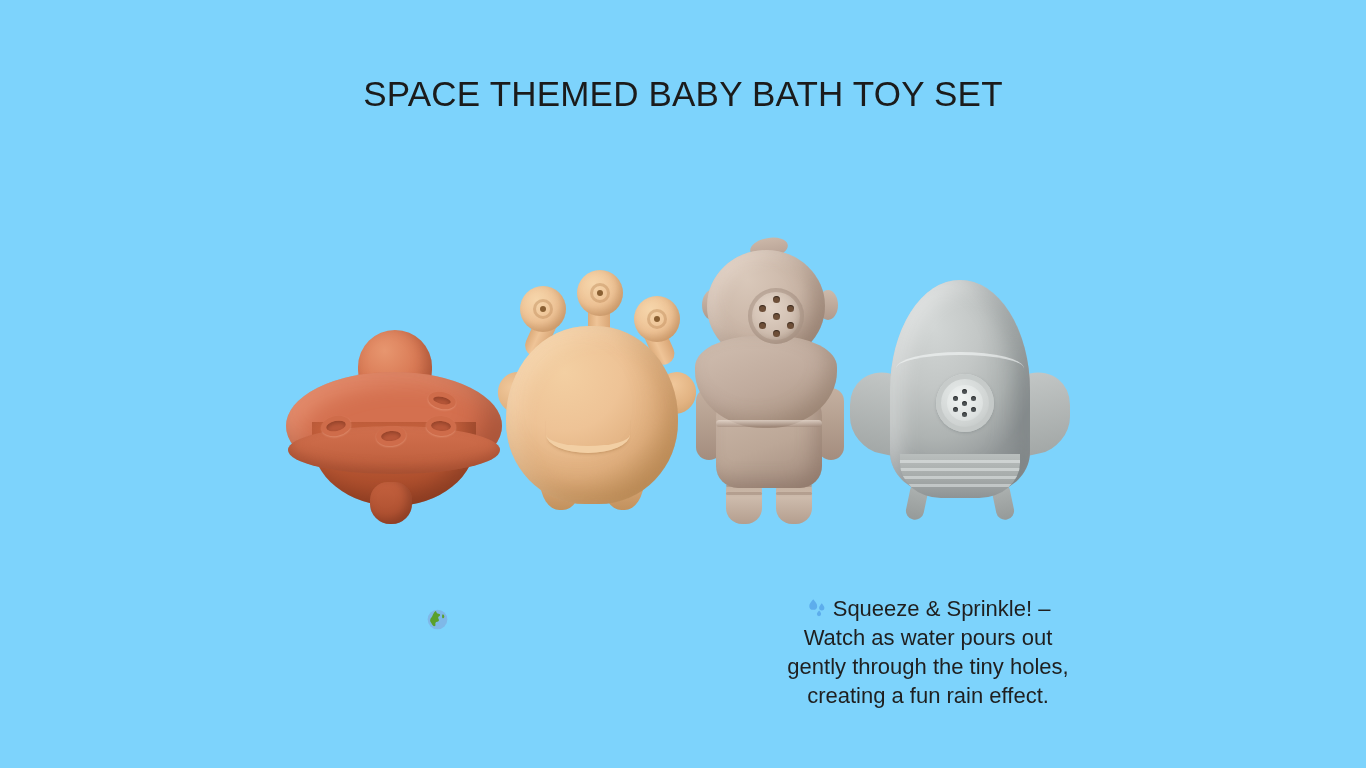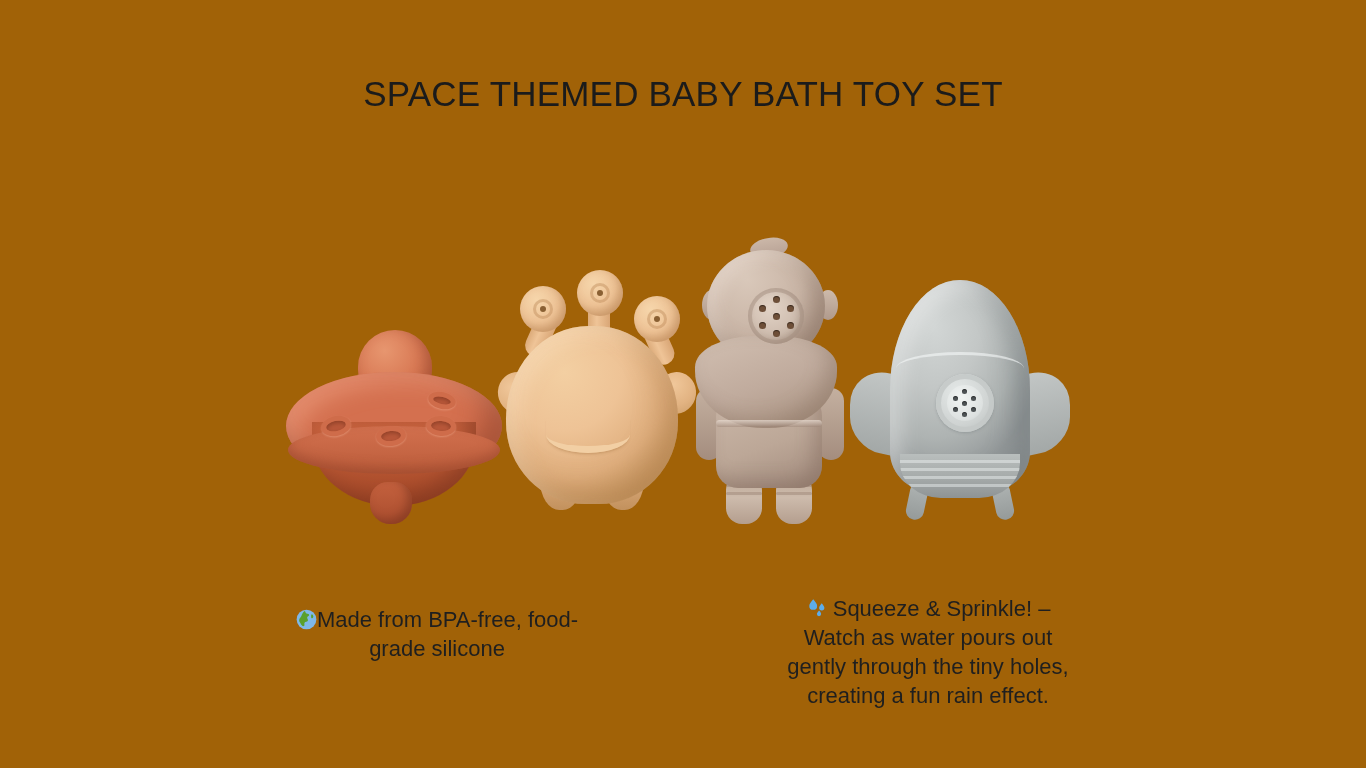--- a/index.html
+++ b/index.html
@@ -365,21 +365,21 @@
     display: inline-block;
     width: 21px; height: 21px;
     vertical-align: -3px;
     position: relative;
   }
   .emoji svg { display: block; }
 </style>
 </head>
 <body style="background: rgb(250, 244, 240);">
 
-<div class="slide" style="background: #a16207;">
+<div class="slide" style="background: #7dd3fc;">
 
   <div class="title">SPACE THEMED BABY BATH TOY SET</div>
 
   <div class="stage">
 
     <div class="toy ufo">
       <div class="ufo-dome"></div>
       <div class="ufo-collar"></div>
       <div class="ufo-saucer"></div>
       <div class="ufo-lower"></div>
@@ -472,21 +472,21 @@
 
   </div>
 
   <div class="caption caption-left">
     <span class="emoji">
       <svg viewBox="0 0 32 32" width="21" height="21" aria-hidden="true">
         <circle cx="16" cy="16" r="15" fill="#7fb8e8"></circle>
         <path d="M13 3c2 1 1 3 3 4s4 0 4 2-3 2-3 4 2 3 1 5-4 1-5 3 1 4-1 5-4-2-5-4-3-3-2-6 2-3 3-5 2-6 5-8z" fill="#5aa02c"></path>
         <path d="M24 8c2 1 3 3 2 5s-3 1-3-1 0-3 1-4z" fill="#5aa02c"></path>
       </svg>
-    </span><span>Made from BPA-free, food-grade silicone</span>
+    </span>
   </div>
 
   <div class="caption caption-right">
     <span class="emoji">
       <svg viewBox="0 0 32 32" width="21" height="21" aria-hidden="true">
         <path d="M11 2c3 4 6 7 6 10a6 6 0 0 1-12 0c0-3 3-6 6-10z" fill="#5dadec"></path>
         <path d="M24 8c2 3 4 5 4 7a4 4 0 0 1-8 0c0-2 2-4 4-7z" fill="#5dadec"></path>
         <path d="M20 19c2 2 3 4 3 5.5a3.2 3.2 0 0 1-6.4 0c0-1.5 1.4-3.5 3.4-5.5z" fill="#5dadec"></path>
       </svg>
     </span> <span>Squeeze &amp; Sprinkle! – Watch as water pours out gently through the tiny holes, creating a fun rain effect.</span>

